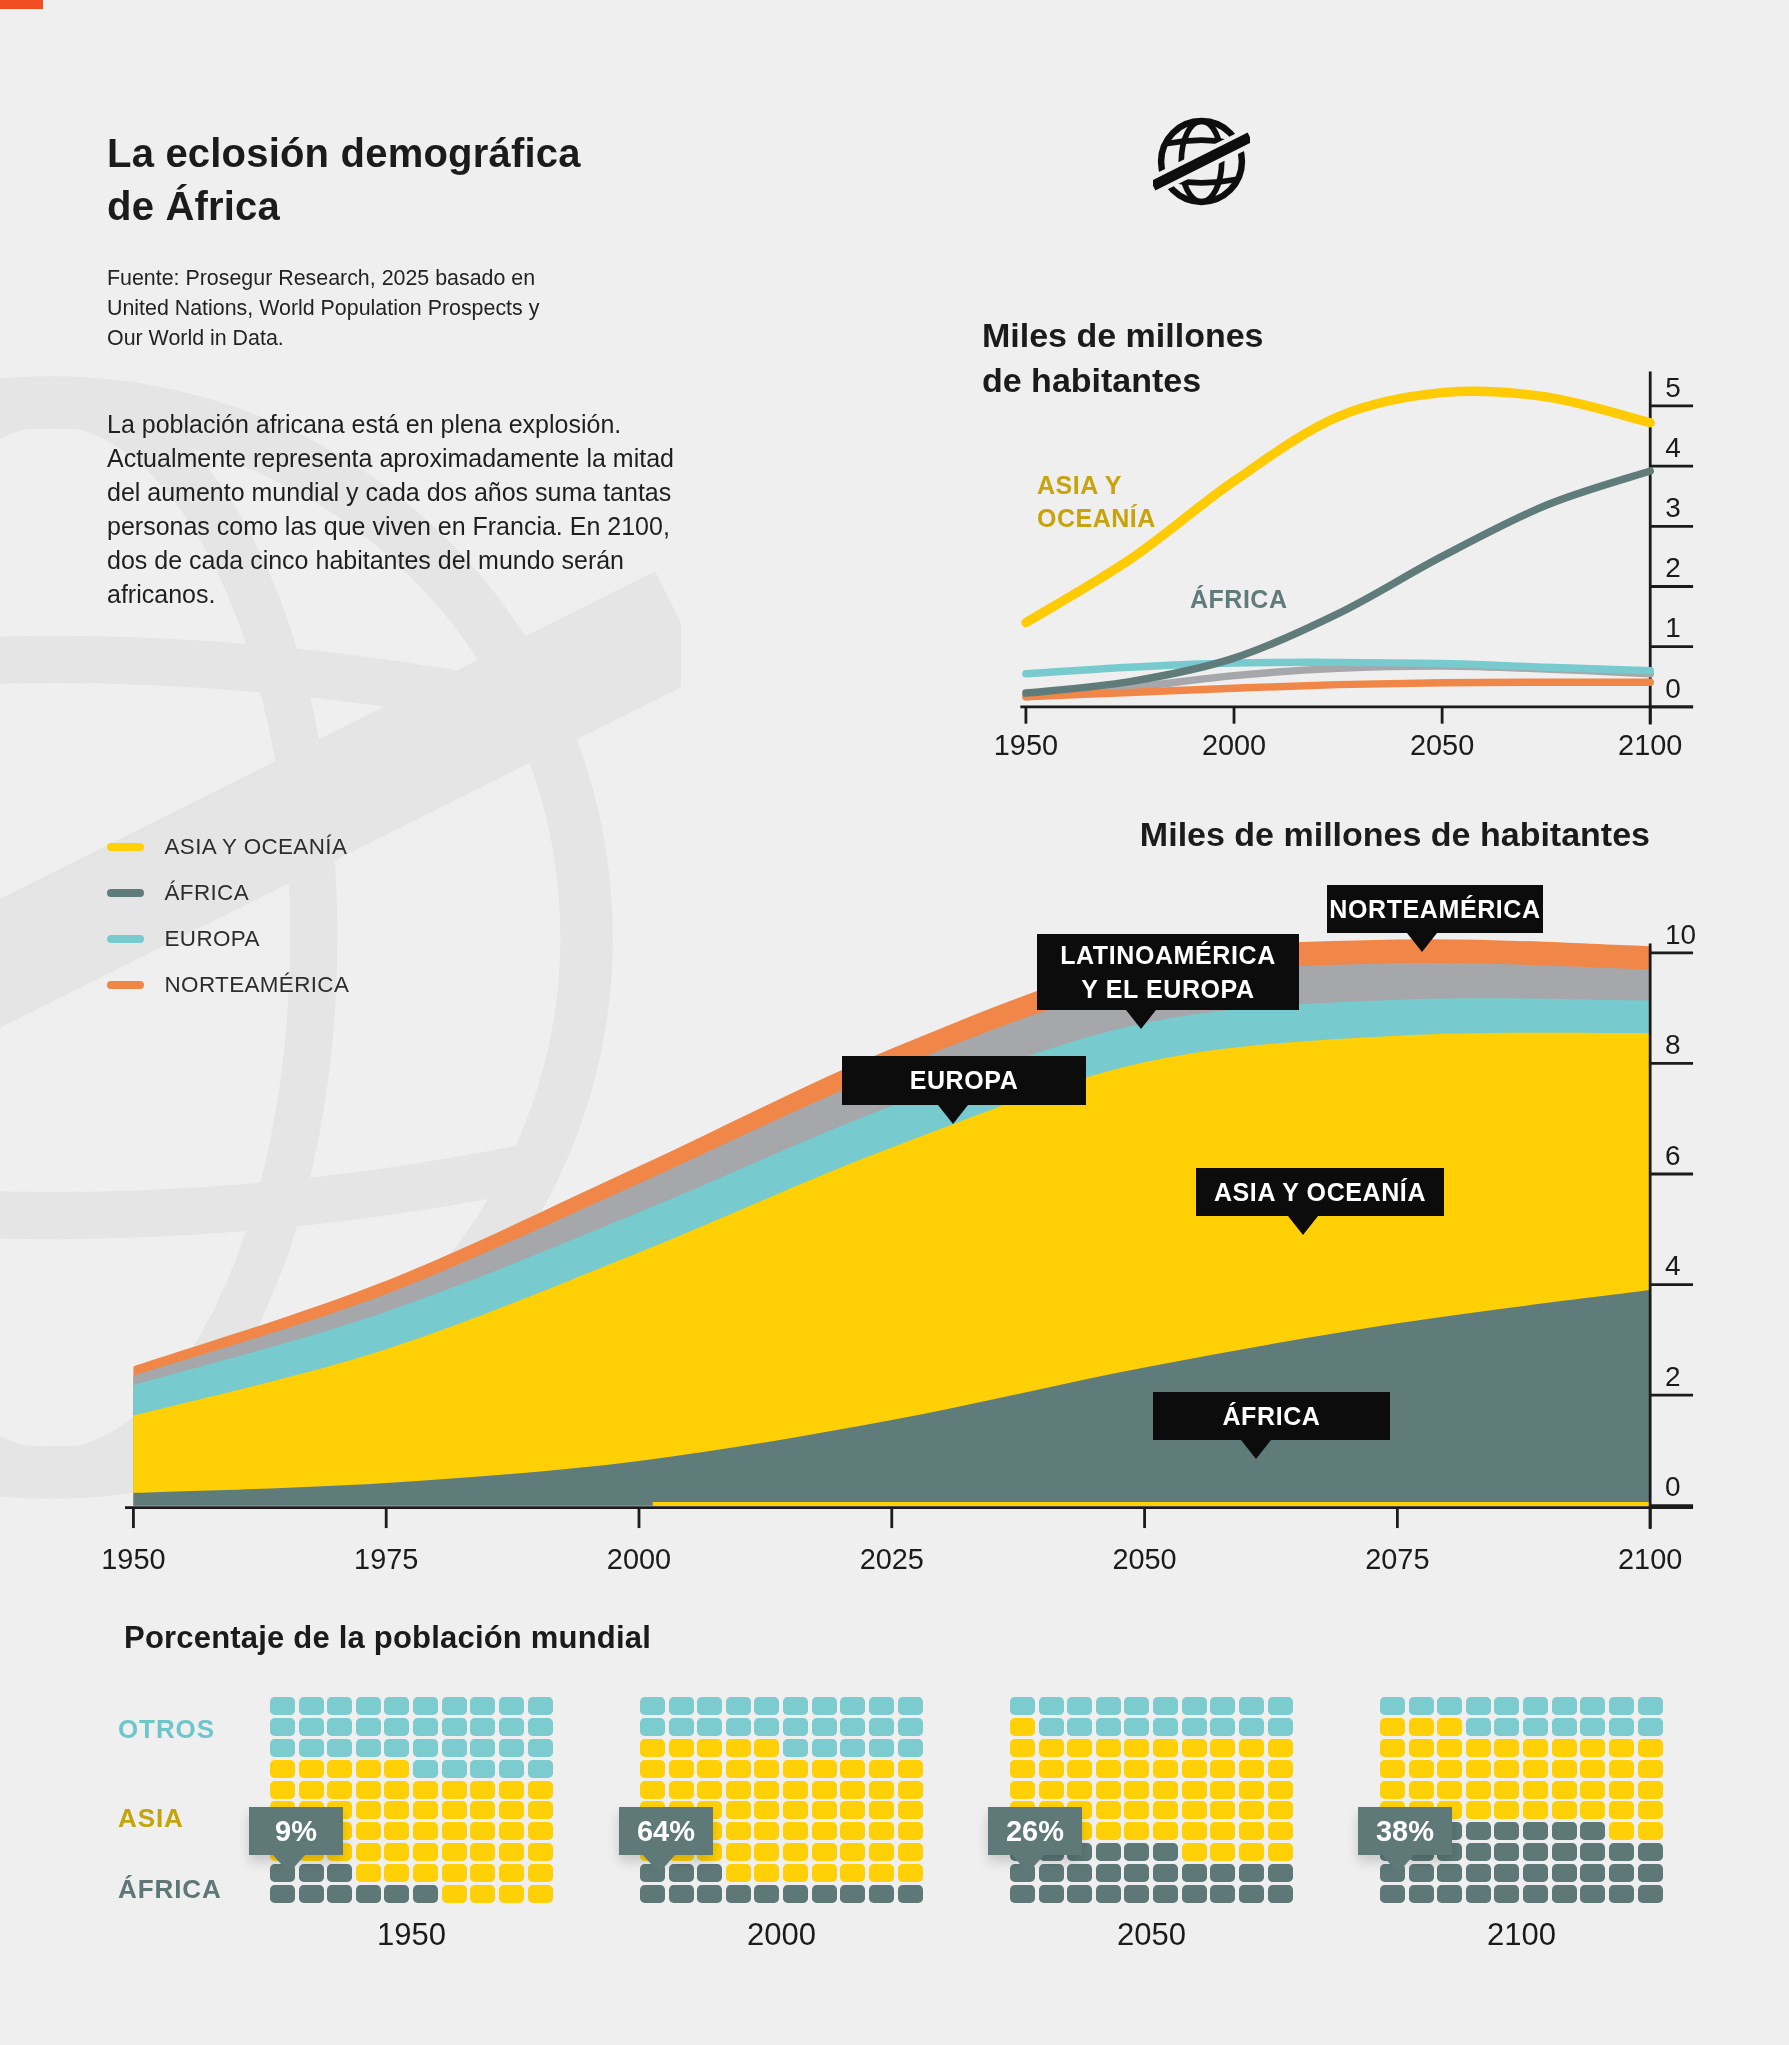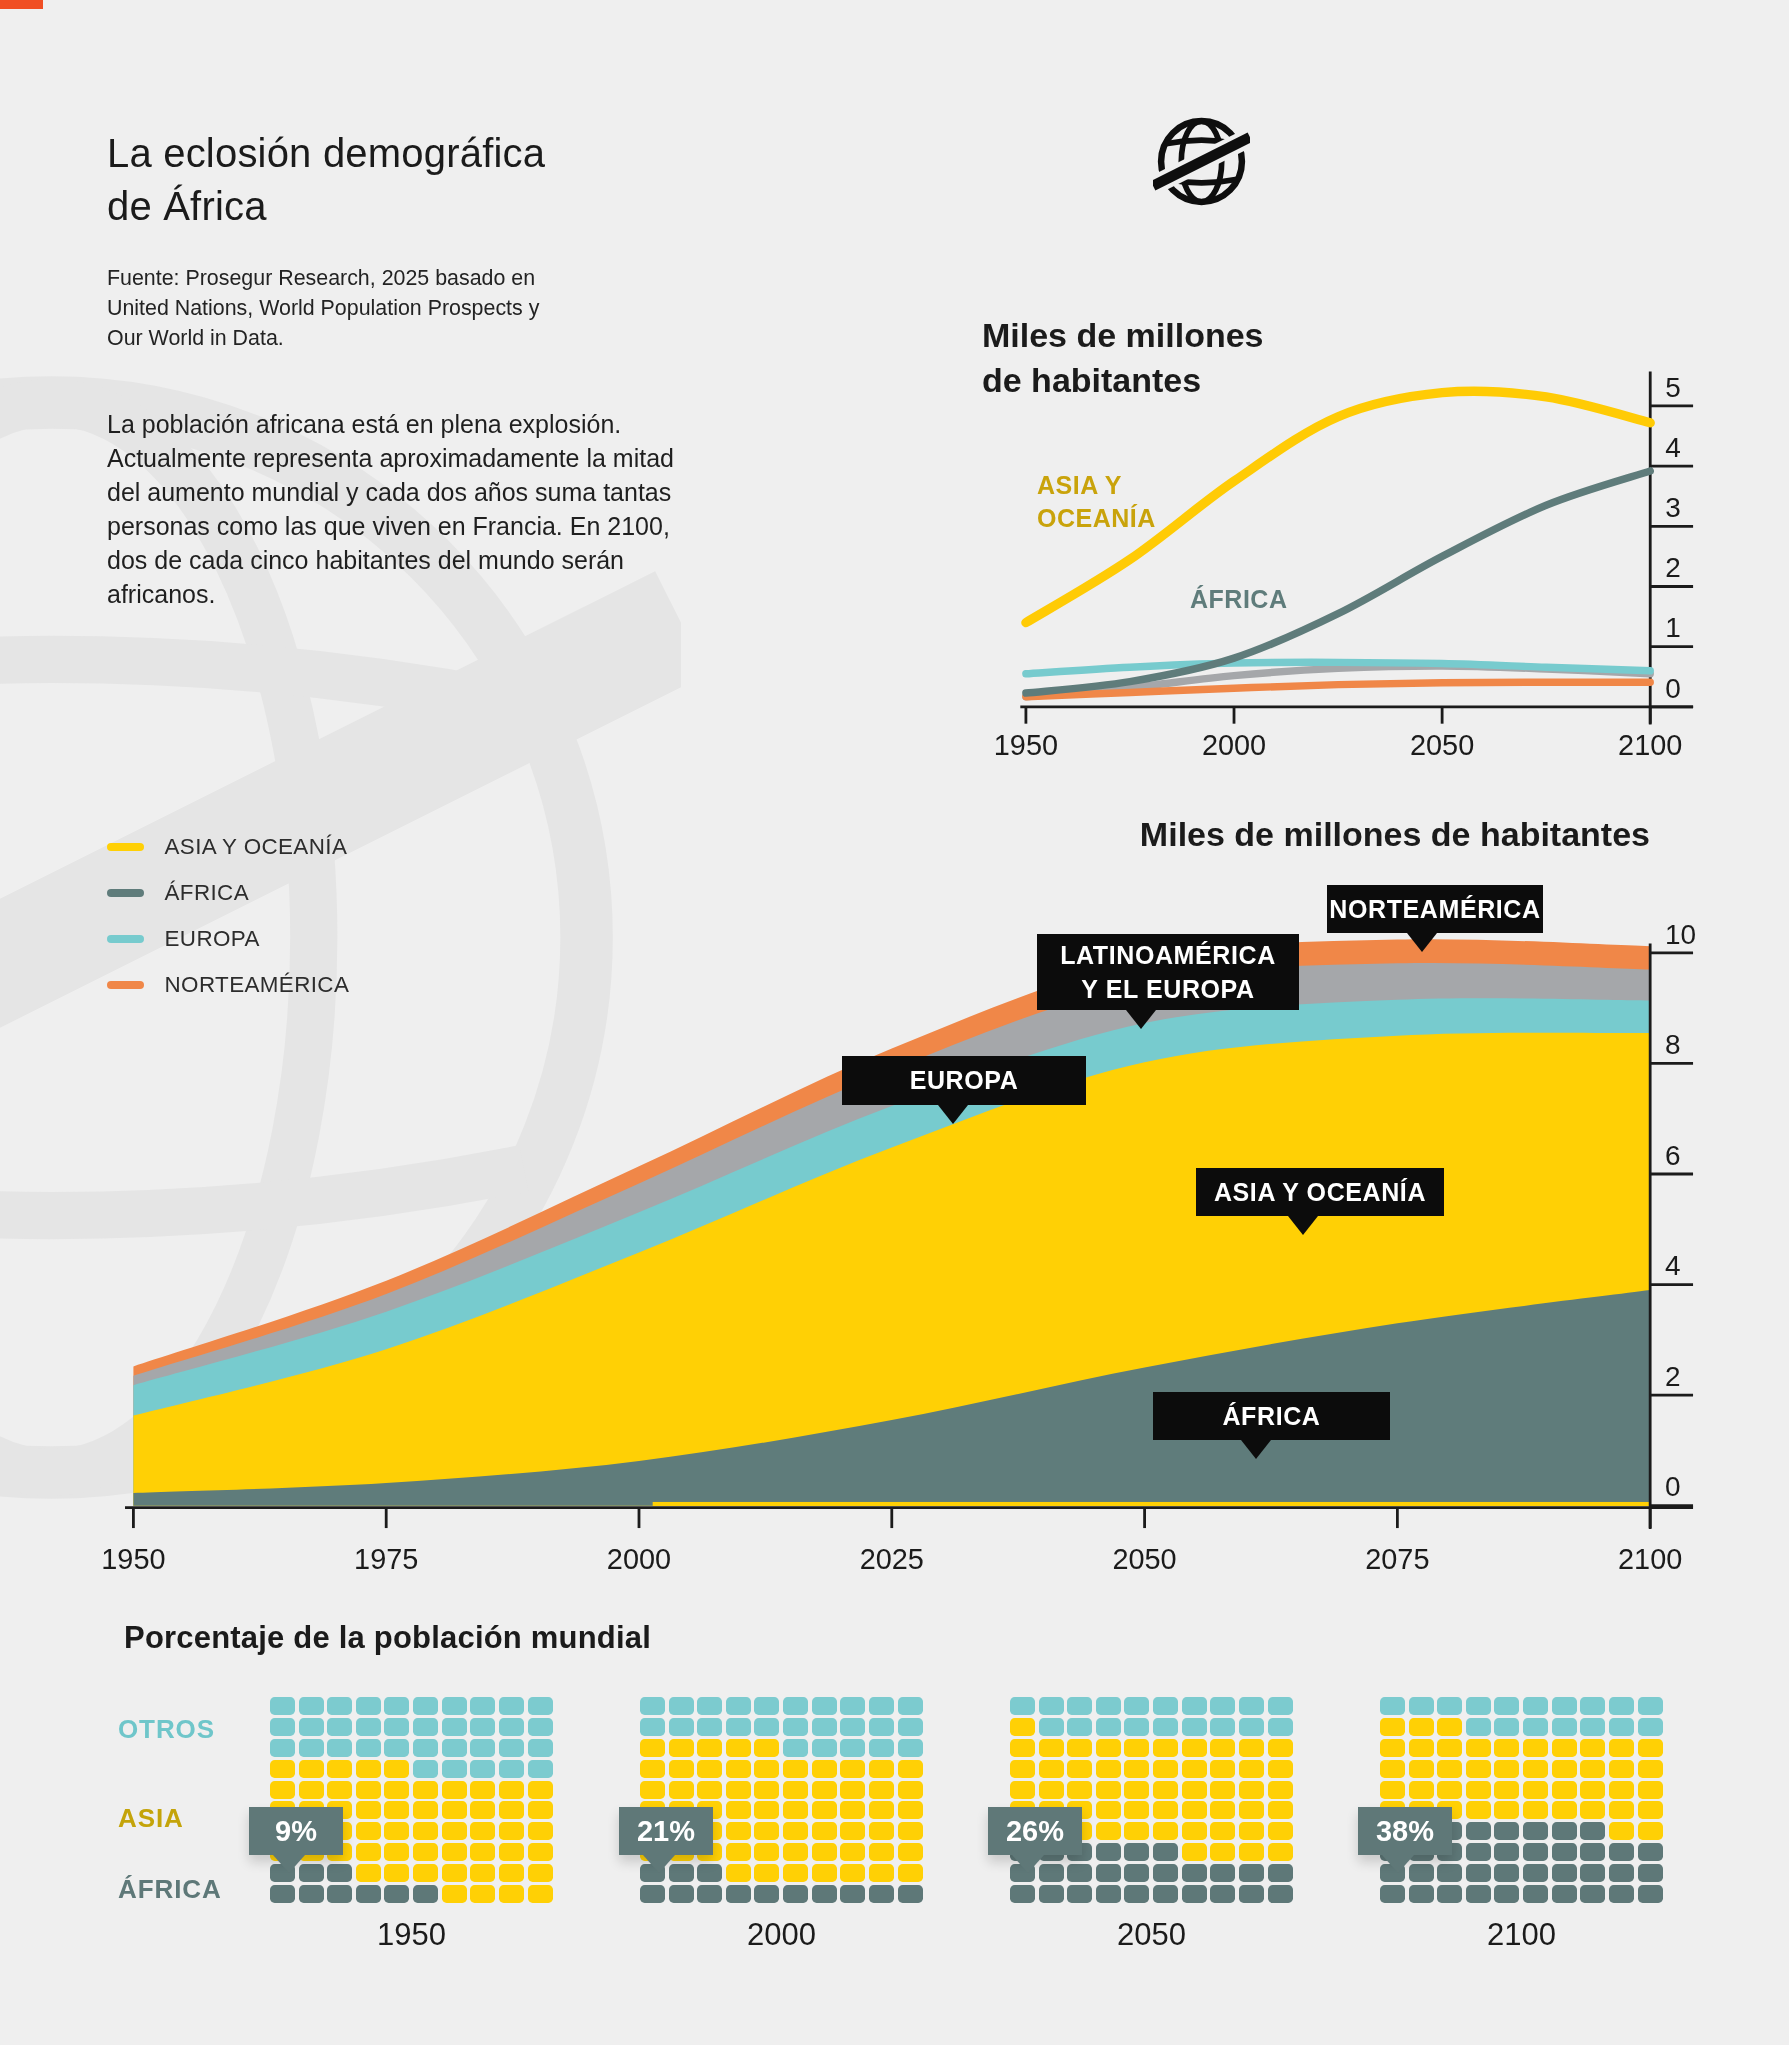--- a/index.html
+++ b/index.html
@@ -5,21 +5,21 @@
   html,body{margin:0;padding:0;}
   body{
     width:1790px;height:2045px;position:relative;overflow:hidden;
     background:#EFEFEF;
     font-family:"Liberation Sans","DejaVu Sans",sans-serif;
     color:#1B1B1B;
   }
   .abs{position:absolute;}
   
   #accent-strip{left:0;top:0;width:43px;height:9.3px;background:#F04E23;}
-  #main-title{left:107px;top:127px;font-size:40px;font-weight:400;line-height:53px;letter-spacing:0.2px;}
+  #main-title{left:107px;top:127px;font-size:40px;font-weight:700;line-height:53px;letter-spacing:0.2px;}
   #source-text{left:107px;top:263px;width:466px;font-size:21.4px;line-height:30px;color:#232323;}
   #intro-text{left:107px;top:407px;width:604px;font-size:25px;line-height:34px;color:#1F1F1F;}
   #logo{left:1153px;top:109px;width:567px;height:104px;display:flex;align-items:center;}
   #logo-globe{width:97px;height:103px;flex:none;}
   #logo-word{font-size:61px;font-weight:700;letter-spacing:0.9px;color:#0E0E0E;margin-left:37px;}
   
   #watermark{left:-578px;top:308px;width:1259px;height:1259px;z-index:0;opacity:1;}
   .layer{z-index:1;}
   
   #line-title{left:982px;top:313px;font-size:34px;font-weight:700;line-height:45px;}
@@ -423,21 +423,21 @@
       <div class="waffle-cell" style="left: 86px; top: 188px; background: rgb(94, 120, 120);"></div>
       <div class="waffle-cell" style="left: 114px; top: 188px; background: rgb(94, 120, 120);"></div>
       <div class="waffle-cell" style="left: 143px; top: 188px; background: rgb(94, 120, 120);"></div>
       <div class="waffle-cell" style="left: 172px; top: 188px; background: rgb(94, 120, 120);"></div>
       <div class="waffle-cell" style="left: 200px; top: 188px; background: rgb(94, 120, 120);"></div>
       <div class="waffle-cell" style="left: 229px; top: 188px; background: rgb(94, 120, 120);"></div>
       <div class="waffle-cell" style="left: 258px; top: 188px; background: rgb(94, 120, 120);"></div>
     </div>
     <div class="waffle-year abs" style="left: 640px;">2000</div>
     <div class="pct-badge" style="left: 619px;">
-      <span>21%</span>
+      <span>64%</span>
       <div class="tail"></div>
     </div>
     <div class="waffle-grid" style="left: 1010px; top: 1697px;">
       <div class="waffle-cell" style="left: 0px; top: 0px; background: rgb(124, 203, 207);"></div>
       <div class="waffle-cell" style="left: 29px; top: 0px; background: rgb(124, 203, 207);"></div>
       <div class="waffle-cell" style="left: 57px; top: 0px; background: rgb(124, 203, 207);"></div>
       <div class="waffle-cell" style="left: 86px; top: 0px; background: rgb(124, 203, 207);"></div>
       <div class="waffle-cell" style="left: 114px; top: 0px; background: rgb(124, 203, 207);"></div>
       <div class="waffle-cell" style="left: 143px; top: 0px; background: rgb(124, 203, 207);"></div>
       <div class="waffle-cell" style="left: 172px; top: 0px; background: rgb(124, 203, 207);"></div>

